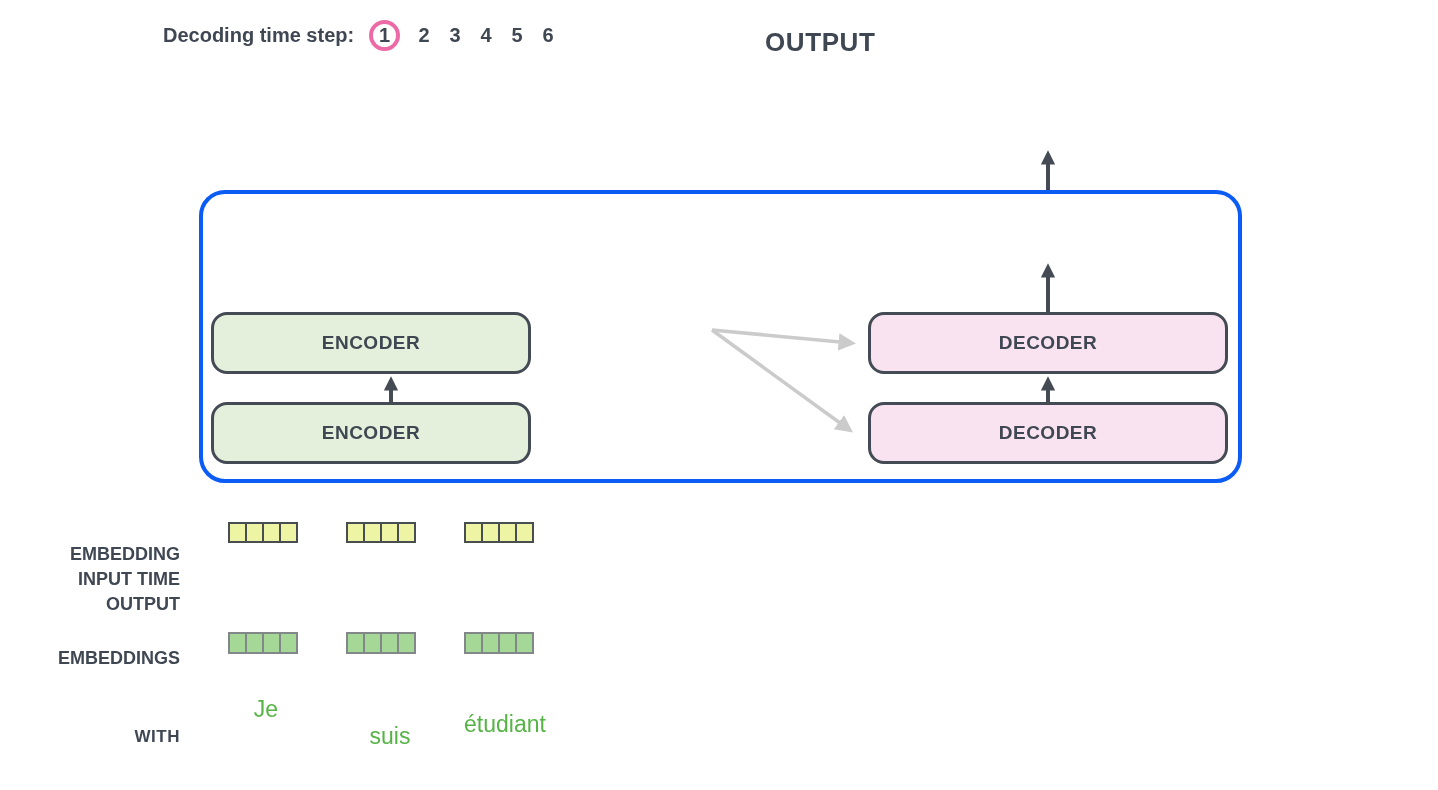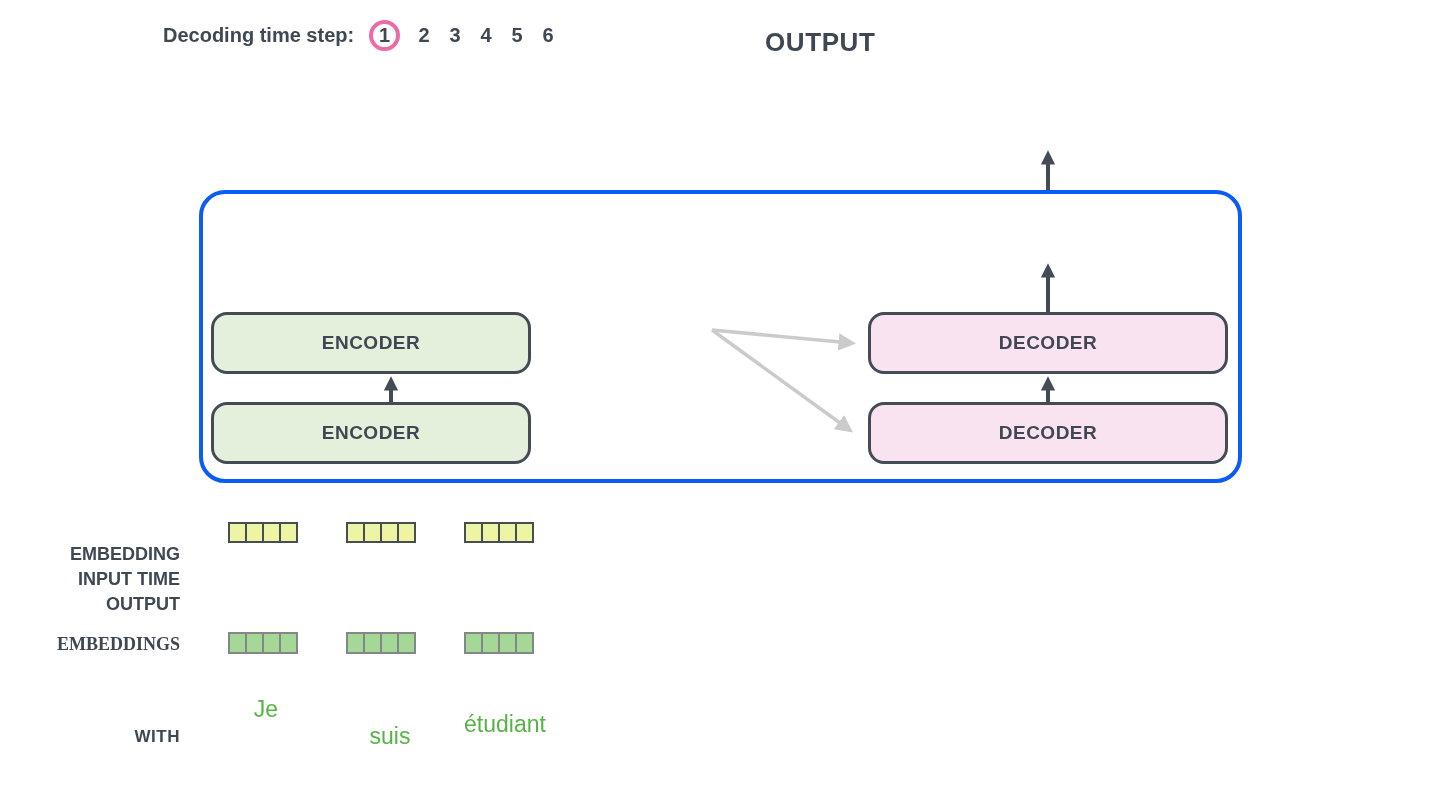--- a/index.html
+++ b/index.html
@@ -40,21 +40,21 @@
   .cell{width:19px;box-sizing:border-box;}
   .vec-yellow .cell{height:21px;background:#edf5a4;border:2px solid #474d50;margin-left:-2px;}
   .vec-yellow .cell:first-child{margin-left:0;}
   .vec-green .cell{height:22px;background:#a5d796;border:2px solid #82888a;margin-left:-2px;}
   .vec-green .cell:first-child{margin-left:0;}
 
   
   .side-label{position:absolute;left:20px;width:160px;text-align:right;font-weight:700;
               color:#3f4752;}
   .lbl-embed-time{top:518px;font-size:18px;line-height:25px;margin-top:24px;}
-  .lbl-embeddings{top:634px;font-size:18px;font-family:Liberation Serif, serif;}
+  .lbl-embeddings{top:648px;font-size:18px;}
   .lbl-input{top:727px;font-size:17px;letter-spacing:0.5px;}
 
   
   .input-word{position:absolute;text-align:center;font-size:23px;color:#55b445;}
   .word-1{left:228px;width:76px;top:696px;}
   .word-2{left:352px;width:76px;top:711px;margin-top:12px;}
   .word-3{left:450px;width:110px;top:711px;}
 </style>
 </head>
 <body>

